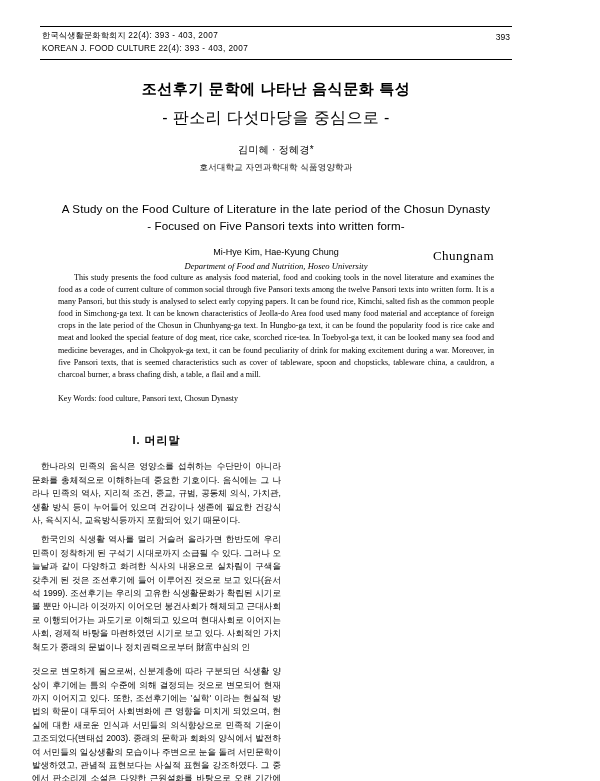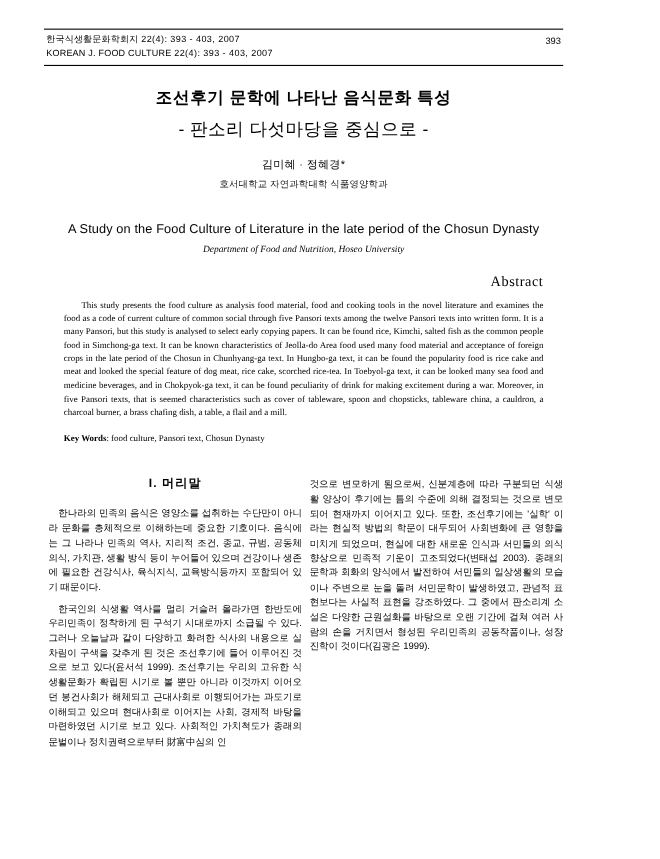--- a/index.html
+++ b/index.html
@@ -138,32 +138,33 @@
     text-align: justify;
     text-indent: 16px;
     color: #000;
   }
   .keywords {
     margin-top: 13px;
     font-family: "Liberation Serif", serif;
     font-size: 8.1px;
   }
   .keywords b {
-    font-weight: bold;
+    font-weight: normal;
   }
 
   
   .body-cols {
     position: absolute;
-    left: 44px;
+    left: 32px;
     right: 40px;
     top: 430px;
     height: 295px;
     display: flex;
     gap: 7px;
+    flex-direction: column;
   }
   .col {
     width: 249px;
     font-family: "Liberation Sans", sans-serif;
     font-size: 8.6px;
     line-height: 13.4px;
     text-align: justify;
     color: #000;
   }
   .section-heading {
@@ -234,26 +235,28 @@
   </div>
 
   <div class="title-block">
     <div class="title-ko">조선후기 문학에 나타난 음식문화 특성</div>
     <div class="subtitle-ko">- 판소리 다섯마당을 중심으로 -</div>
     <div class="authors-ko">김미혜 · 정혜경*</div>
     <div class="affil-ko">호서대학교 자연과학대학 식품영양학과</div>
 
     <div class="title-en">
       <span class="l1">A Study on the Food Culture of Literature in the late period of the Chosun Dynasty</span>
-    </div>
+      <span class="l2">- Focused on Five Pansori texts into written form-</span>
+    </div>
+    <div class="authors-en">Mi-Hye Kim, Hae-Kyung Chung</div>
     <div class="affil-en">Department of Food and Nutrition, Hoseo University</div>
   </div>
 
   <div class="abstract-wrap">
-    <div class="abstract-heading">Abstract</div>
+    <div class="abstract-heading">Chungnam</div>
     <div class="abstract-body">This study presents the food culture as analysis food material, food and cooking tools in the novel literature and examines the food as a code of current culture of common social through five Pansori texts among the twelve Pansori texts into written form. It is a many Pansori, but this study is analysed to select early copying papers. It can be found rice, Kimchi, salted fish as the common people food in Simchong-ga text. It can be known characteristics of Jeolla-do Area food used many food material and acceptance of foreign crops in the late period of the Chosun in Chunhyang-ga text. In Hungbo-ga text, it can be found the popularity food is rice cake and meat and looked the special feature of dog meat, rice cake, scorched rice-tea. In Toebyol-ga text, it can be looked many sea food and medicine beverages, and in Chokpyok-ga text, it can be found peculiarity of drink for making excitement during a war. Moreover, in five Pansori texts, that is seemed characteristics such as cover of tableware, spoon and chopsticks, tableware china, a cauldron, a charcoal burner, a brass chafing dish, a table, a flail and a mill.</div>
     <div class="keywords">
       <b>Key Words</b><span>: food culture, Pansori text, Chosun Dynasty</span>
     </div>
   </div>
 
   <div class="body-cols">
     <div class="col">
       <div class="section-heading">I. 머리말</div>
       <p>한나라의 민족의 음식은 영양소를 섭취하는 수단만이 아니라 문화를 총체적으로 이해하는데 중요한 기호이다. 음식에는 그 나라나 민족의 역사, 지리적 조건, 종교, 규범, 공동체 의식, 가치관, 생활 방식 등이 누어들어 있으며 건강이나 생존에 필요한 건강식사, 육식지식, 교육방식등까지 포함되어 있기 때문이다.</p>

